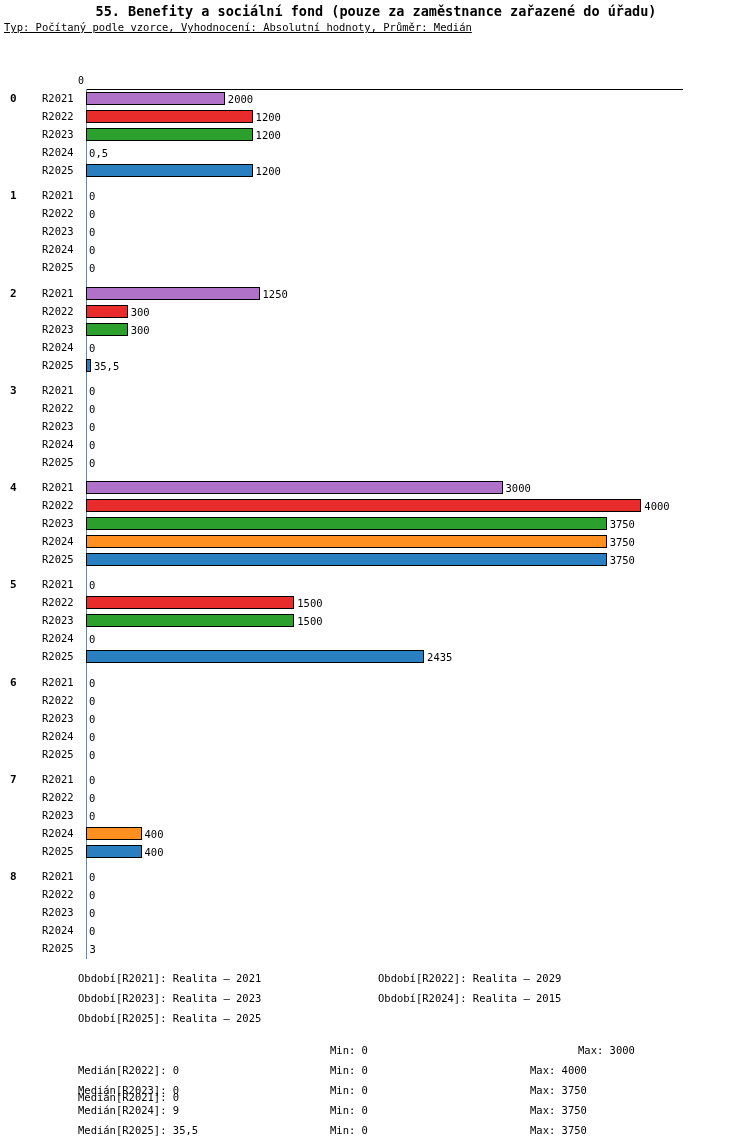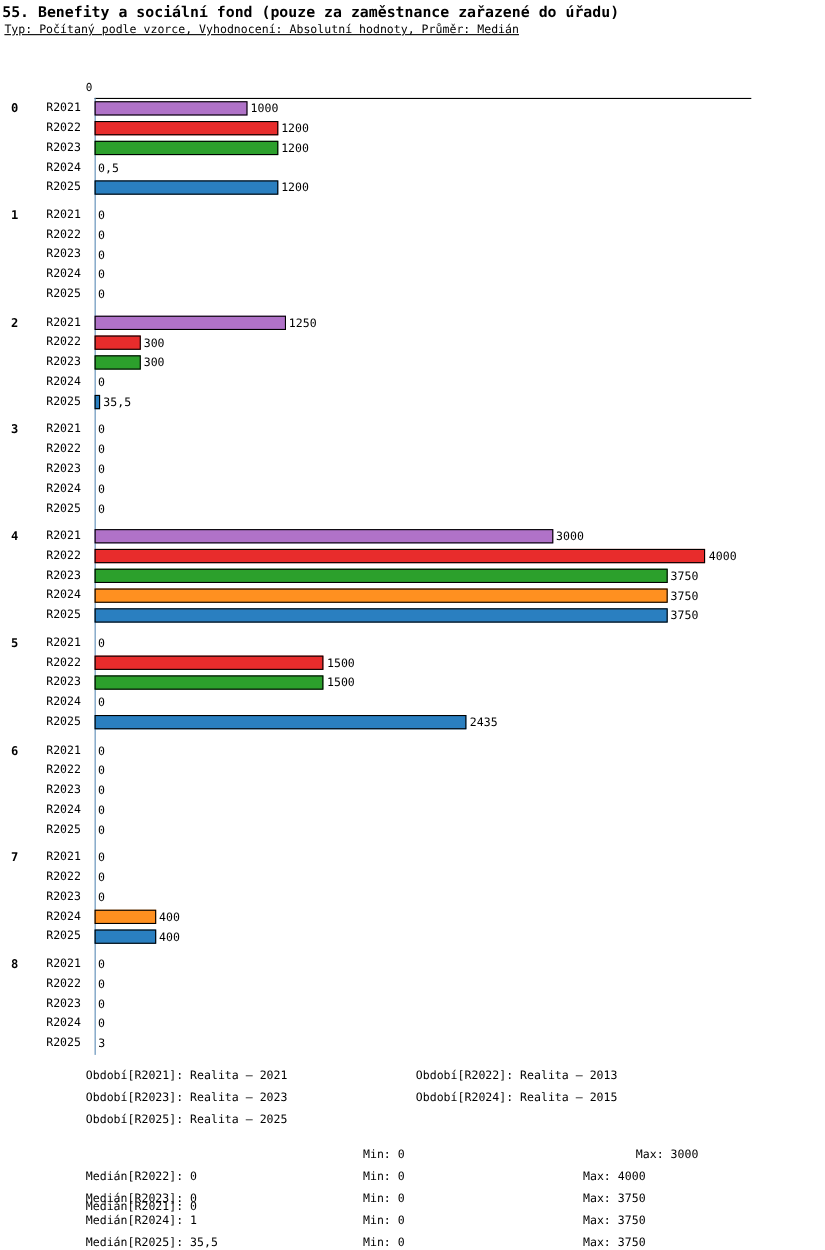--- a/index.html
+++ b/index.html
@@ -17,20 +17,21 @@
   }
   .titles {
     padding: 2px 0 0 2px;
   }
   .title-line {
     font-family: "DejaVu Sans Mono", "Liberation Mono", monospace;
     font-size: 13.5px;
     font-weight: bold;
     line-height: 18px;
     white-space: pre;
+    text-align: center;
   }
   .subtitle-line {
     font-family: "DejaVu Sans Mono", "Liberation Mono", monospace;
     font-size: 10.5px;
     line-height: 15px;
     white-space: pre;
     padding-left: 2px;
     text-decoration: underline;
   }
   
@@ -117,21 +118,21 @@
 </div>
 
 <div id="chart">
   <div class="axis-zero-label">0</div>
   <div class="axis-top"></div>
   <div class="axis-vline" id="axis-vline" style="height: 870.25px;"></div>
   <div id="plot">
       <div class="group-label" style="top: 27px;">0</div>
       <div class="row-label" style="top: 27px;">R2021</div>
       <div class="bar" title="R2021: 1000" style="left: 86px; top: 26px; width: 138.837px; background: rgb(176, 114, 200);"></div>
-      <div class="bar-value" style="left: 227.837px; top: 28px;">1000</div>
+      <div class="bar-value" style="left: 227.837px; top: 28px;">2000</div>
       <div class="row-label" style="top: 45.05px;">R2022</div>
       <div class="bar" title="R2022: 1200" style="left: 86px; top: 44.05px; width: 166.605px; background: rgb(232, 44, 44);"></div>
       <div class="bar-value" style="left: 255.605px; top: 46.05px;">1200</div>
       <div class="row-label" style="top: 63.1px;">R2023</div>
       <div class="bar" title="R2023: 1200" style="left: 86px; top: 62.1px; width: 166.605px; background: rgb(44, 160, 44);"></div>
       <div class="bar-value" style="left: 255.605px; top: 64.1px;">1200</div>
       <div class="row-label" style="top: 81.15px;">R2024</div>
       <div class="bar-value" style="left: 89.0694px; top: 82.15px;">0,5</div>
       <div class="row-label" style="top: 99.2px;">R2025</div>
       <div class="bar" title="R2025: 1200" style="left: 86px; top: 98.2px; width: 166.605px; background: rgb(42, 127, 192);"></div>
@@ -236,32 +237,32 @@
       <div class="bar-value" style="left: 89px; top: 842.1px;">0</div>
       <div class="row-label" style="top: 859.15px;">R2024</div>
       <div class="bar-value" style="left: 89px; top: 860.15px;">0</div>
       <div class="row-label" style="top: 877.2px;">R2025</div>
       <div class="bar-value" style="left: 89.4165px; top: 878.2px;">3</div>
     </div>
 </div>
 
 <div id="legend">
     <div class="legend-item col1" style="top: 0px;">Období[R2021]: Realita – 2021</div>
-    <div class="legend-item col2" style="top: 0px;">Období[R2022]: Realita – 2013</div>
+    <div class="legend-item col2" style="top: 0px;">Období[R2022]: Realita – 2029</div>
     <div class="legend-item col1" style="top: 20px;">Období[R2023]: Realita – 2023</div>
     <div class="legend-item col2" style="top: 20px;">Období[R2024]: Realita – 2015</div>
     <div class="legend-item col1" style="top: 40px;">Období[R2025]: Realita – 2025</div>
     <div class="legend-item stat-col1" style="top: 72px; margin-top: 47px;">Medián[R2021]: 0</div>
     <div class="legend-item stat-col2" style="top: 72px;">Min: 0</div>
     <div class="legend-item stat-col3" style="top: 72px; padding-left: 48px;">Max: 3000</div>
     <div class="legend-item stat-col1" style="top: 92px;">Medián[R2022]: 0</div>
     <div class="legend-item stat-col2" style="top: 92px;">Min: 0</div>
     <div class="legend-item stat-col3" style="top: 92px;">Max: 4000</div>
     <div class="legend-item stat-col1" style="top: 112px;">Medián[R2023]: 0</div>
     <div class="legend-item stat-col2" style="top: 112px;">Min: 0</div>
     <div class="legend-item stat-col3" style="top: 112px;">Max: 3750</div>
-    <div class="legend-item stat-col1" style="top: 132px;">Medián[R2024]: 1</div>
+    <div class="legend-item stat-col1" style="top: 132px;">Medián[R2024]: 9</div>
     <div class="legend-item stat-col2" style="top: 132px;">Min: 0</div>
     <div class="legend-item stat-col3" style="top: 132px;">Max: 3750</div>
     <div class="legend-item stat-col1" style="top: 152px;">Medián[R2025]: 35,5</div>
     <div class="legend-item stat-col2" style="top: 152px;">Min: 0</div>
     <div class="legend-item stat-col3" style="top: 152px;">Max: 3750</div>
   </div>
 
 </body></html>

